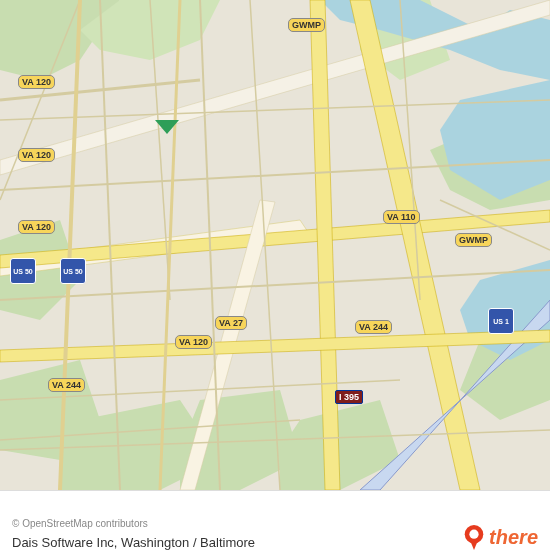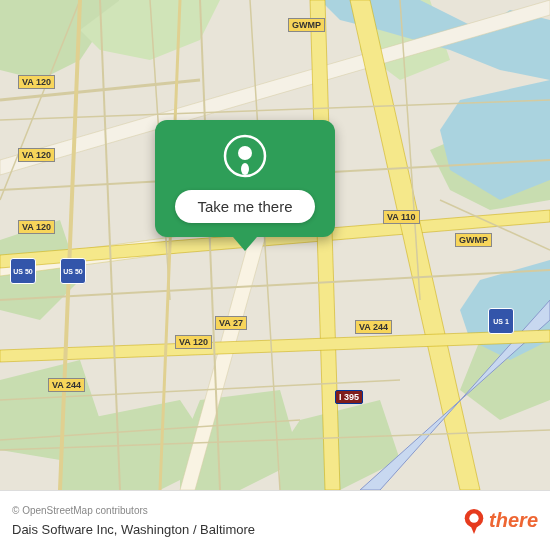--- a/index.html
+++ b/index.html
@@ -17,21 +17,21 @@
       position: relative;
       background-color: #e8e0d8;
       overflow: hidden;
     }
 
     
     .shield {
       position: absolute;
       background: #f7d55a;
       border: 1.5px solid #888;
-      border-radius: 0;
+      border-radius: 5px;
       font-size: 9px;
       font-weight: bold;
       color: #333;
       padding: 1px 3px;
       white-space: nowrap;
       z-index: 5;
     }
     .shield.blue {
       background: #3355aa;
       color: white;
@@ -96,21 +96,21 @@
       white-space: nowrap;
     }
 
     
     #bottom-bar {
       width: 550px;
       height: 60px;
       background: white;
       border-top: 1px solid #ddd;
       display: flex;
-      align-items: center;
+      align-items: flex-end;
       padding: 0 12px;
       justify-content: space-between;
     }
 
     .bottom-left {
       display: flex;
       flex-direction: column;
     }
 
     .bottom-credit {
@@ -213,29 +213,20 @@
   <div class="shield" style="top:378px;left:48px;">VA 244</div>
   <div class="shield" style="top:320px;left:355px;">VA 244</div>
   <div class="shield blue" style="top:258px;left:10px;font-size:7px;width:26px;height:26px;border-radius:3px;">US 50</div>
   <div class="shield blue" style="top:258px;left:60px;font-size:7px;width:26px;height:26px;border-radius:3px;">US 50</div>
   <div class="shield blue" style="top:308px;left:488px;font-size:7px;width:26px;height:26px;border-radius:3px;">US 1</div>
   <div class="shield" style="top:390px;left:335px;background:#7f1d1d;color:white;border-color:#003399;border-radius:2px;">I 395</div>
   <div class="shield" style="top:18px;left:288px;">GWMP</div>
   <div class="shield" style="top:233px;left:455px;">GWMP</div>
 
   <div id="popup-card">
-    <div class="popup-bubble">
-
-      <svg class="popup-pin-icon" viewBox="0 0 44 44" xmlns="http://www.w3.org/2000/svg">
-        <circle cx="22" cy="22" r="20" fill="none" stroke="white" stroke-width="2.5"></circle>
-        <circle cx="22" cy="19" r="7" fill="white"></circle>
-        <ellipse cx="22" cy="35" rx="4" ry="6" fill="white"></ellipse>
-      </svg>
-      <button class="popup-button">Take me there</button>
-    </div>
     <div class="popup-tail"></div>
   </div>
 </div>
 
 <div id="bottom-bar">
   <div class="bottom-left">
     <span class="bottom-credit">© OpenStreetMap contributors</span>
     <span class="bottom-title">Dais Software Inc, Washington / Baltimore</span>
   </div>
   <div class="moovit-logo">

